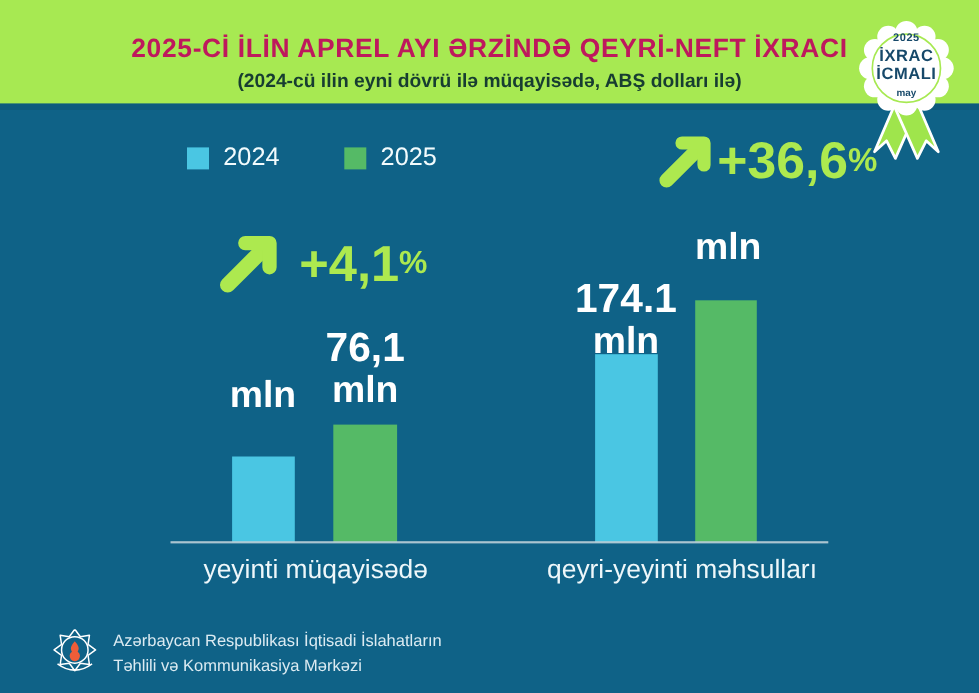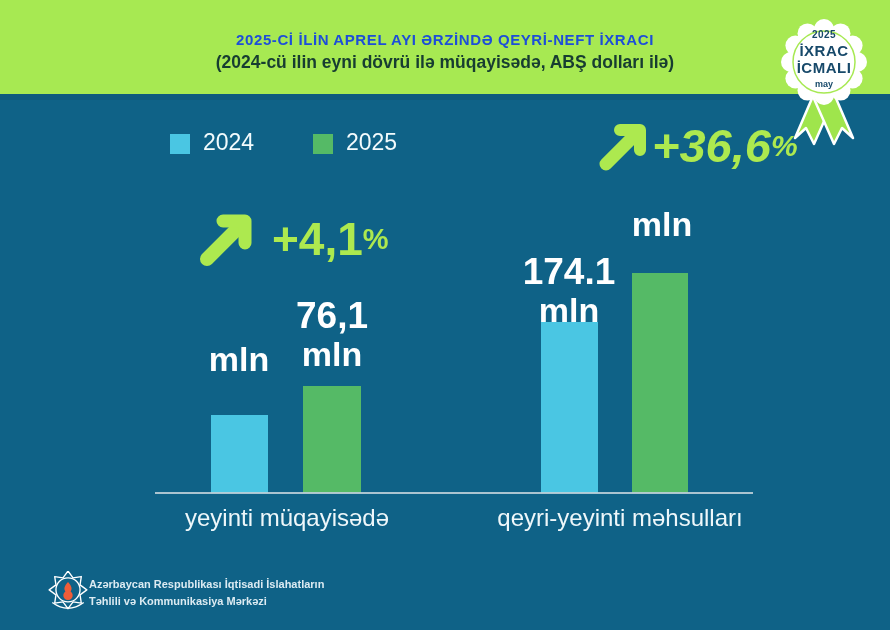--- a/index.html
+++ b/index.html
@@ -3,21 +3,21 @@
 <meta charset="utf-8">
 <style>
   * { margin:0; padding:0; box-sizing:border-box; }
   html,body { width:890px; height:630px; }
   body { font-family:"Liberation Sans", sans-serif; }
   .canvas { position:relative; width:890px; height:630px; background:#0f6287; overflow:hidden; }
 
   
   .header { position:absolute; left:0; top:0; width:890px; height:94px; background:#a7e952; text-align:center; z-index:2; }
   .header-strip { position:absolute; left:0; top:94px; width:890px; height:6px; background:#0d5a7d; z-index:1; }
-  .title-line1 { margin-top:31px; font-size:15px; font-weight:bold; letter-spacing:0.6px; color:#1d4ed8; }
+  .title-line1 { margin-top:31px; font-size:24px; font-weight:bold; letter-spacing:0.6px; color:#be185d; }
   .title-line2 { margin-top:4px; font-size:17.5px; font-weight:bold; color:#173d31; }
 
   
   .badge-wrap { position:absolute; left:769px; top:12px; width:110px; height:140px; z-index:3; }
   .badge-svg { position:absolute; left:0; top:0; }
   .badge-text { position:absolute; left:0; top:0; width:110px; text-align:center; color:#17496a; }
   .badge-year { margin-top:17px; font-size:10px; font-weight:bold; letter-spacing:0.5px; }
   .badge-l1 { margin-top:2px; font-size:15px; font-weight:bold; letter-spacing:0.5px; }
   .badge-l2 { margin-top:0px; font-size:15px; font-weight:bold; letter-spacing:0.5px; }
   .badge-month { margin-top:3px; font-size:9px; font-weight:bold; }
@@ -25,21 +25,21 @@
   
   .legend-item { position:absolute; top:129px; display:flex; align-items:center; }
   .legend-item.l1 { left:170px; }
   .legend-item.l2 { left:313px; }
   .swatch { width:20px; height:20px; margin-top:3px; }
   .legend-label { margin-left:13px; font-size:23px; color:#f2fbfd; }
 
   
   .callout { position:absolute; display:flex; align-items:center; }
   .callout.g1 { left:198px; top:210px; }
-  .callout.g2 { left:598px; top:118px;font-style:italic; }
+  .callout.g2 { left:598px; top:118px; }
   .callout .num { color:#ade94f; font-weight:bold; }
   .callout.g1 .num { font-size:46px; margin-left:16px; }
   .callout.g2 .num { font-size:47px; margin-left:2px; }
   .callout .pct { color:#ade94f; font-weight:bold; }
   .callout.g1 .pct { font-size:29px; }
   .callout.g2 .pct { font-size:30px; }
 
   
   .bar { position:absolute; }
   .bar.blue { background:#4ac6e3; }
@@ -59,21 +59,21 @@
   .value-label.v3 { left:569px; top:253px; }
   .value-label.v4 { left:662px; top:204px; }
 
   
   .category { position:absolute; top:504px; transform:translateX(-50%); font-size:24px; color:#eef7fa; white-space:nowrap; }
   .category.c1 { left:287px; }
   .category.c2 { left:620px; }
 
   
   .footer { position:absolute; left:47px; top:571px; display:flex; align-items:center; }
-  .footer-text { color:#dcebf2; font-size:11px; font-weight:bold; line-height:1.55; }
+  .footer-text { margin-left:14px; color:#dcebf2; font-size:15px; font-weight:normal; line-height:1.55; }
 </style>
 </head>
 <body>
 
 <div class="canvas">
 
   <div class="header-strip"></div>
 
   <div class="header">
     <div class="title-line1">2025-Cİ İLİN APREL AYI ƏRZİNDƏ QEYRİ-NEFT İXRACI</div>

